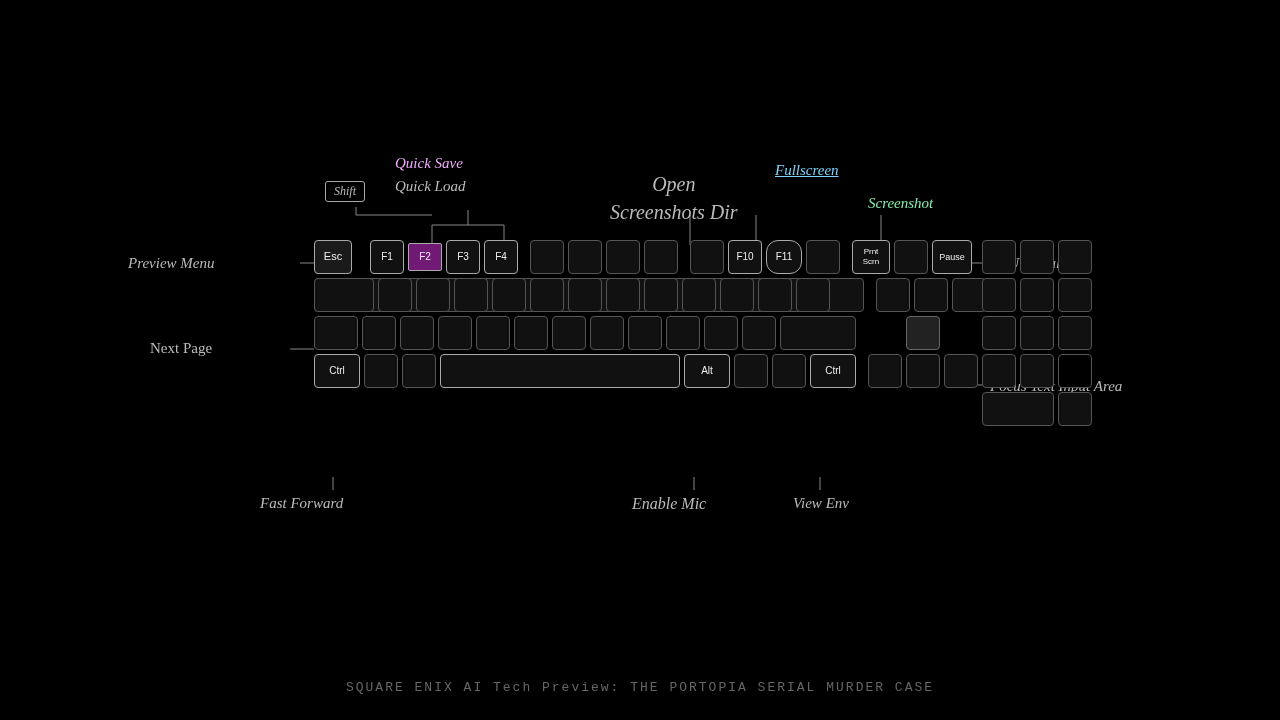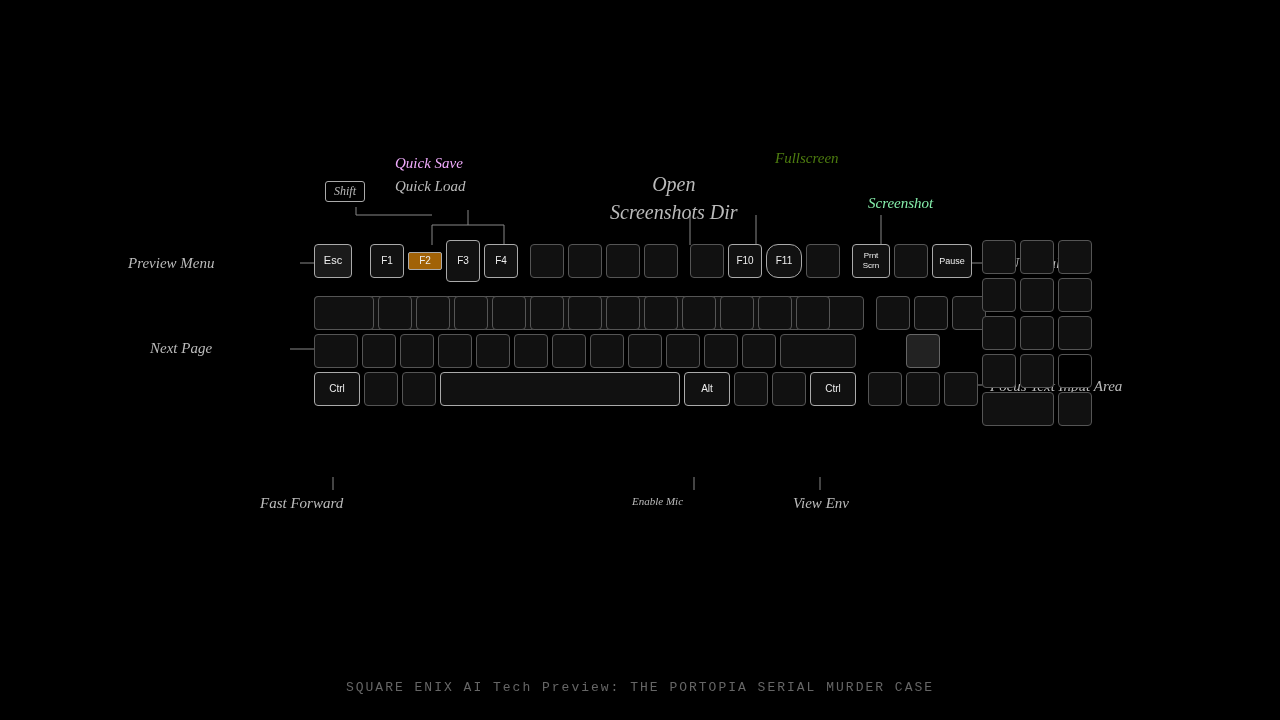--- a/index.html
+++ b/index.html
@@ -85,46 +85,46 @@
 </svg>
 
 <div style="position:absolute; top:155px; left:395px; font-style:italic; font-size:15px; color:#f0abfc; font-family:Georgia,serif;">Quick Save</div>
 
 <div style="position:absolute; top:178px; left:395px; font-style:italic; font-size:15px; color:#bbb; font-family:Georgia,serif;">Quick Load</div>
 
 <div style="position:absolute; top:181px; left:325px; border:1px solid #aaa; color:#bbb; font-style:italic; font-size:12px; padding:2px 8px; border-radius:3px; font-family:Georgia,serif;">Shift</div>
 
 <div style="position:absolute; top:170px; left:610px; font-style:italic; font-size:20px; color:#bbb; font-family:Georgia,serif; text-align:center; line-height:1.4;">Open<br>Screenshots Dir</div>
 
-<div style="position:absolute; top:150px; left:775px; font-style:italic; font-size:15px; color:#4d7c0f; font-family:Georgia,serif;">Fullscreen</div>
+<div style="position:absolute; top:162px; left:775px; font-style:italic; font-size:15px; color:#7dd3fc; font-family:Georgia,serif;text-decoration:underline;">Fullscreen</div>
 
 <div style="position:absolute; top:195px; left:868px; font-style:italic; font-size:15px; color:#86efac; font-family:Georgia,serif;">Screenshot</div>
 
 <div style="position:absolute; top:255px; left:128px; font-style:italic; font-size:15px; color:#bbb; font-family:Georgia,serif;">Preview Menu</div>
 
 <div style="position:absolute; top:255px; left:990px; font-style:italic; font-size:15px; color:#bbb; font-family:Georgia,serif;">NLU Visualizer</div>
 
-<div style="position:absolute; top:340px; left:150px; font-style:italic; font-size:15px; color:#bbb; font-family:Georgia,serif;">Next Page</div>
+<div style="position:absolute; top:340px; left:150px; font-size:15px; color:#bbb; font-family:Georgia,serif;">Next Page</div>
 
 <div style="position:absolute; top:378px; left:990px; font-style:italic; font-size:15px; color:#bbb; font-family:Georgia,serif;">Focus Text Input Area</div>
 
 <div style="position:absolute; top:495px; left:260px; font-style:italic; font-size:15px; color:#bbb; font-family:Georgia,serif;">Fast Forward</div>
 
-<div style="position:absolute; top:495px; left:632px; font-style:italic; font-size:11px; color:#bbb; font-family:Georgia,serif;">Enable Mic</div>
+<div style="position:absolute; top:495px; left:632px; font-style:italic; font-size:16px; color:#bbb; font-family:Georgia,serif;">Enable Mic</div>
 
 <div style="position:absolute; top:495px; left:793px; font-style:italic; font-size:15px; color:#bbb; font-family:Georgia,serif;">View Env</div>
 
 <div style="position:absolute; top:240px; left:314px;">
 
-  <div style="display:flex; gap:4px; margin-bottom:14px; align-items:center;">
+  <div style="display:flex; gap:4px; margin-bottom:4px; align-items:center;">
     <div class="key highlighted" style="width:38px; height:34px; background:#1a1a1a; border:1.5px solid #aaa; border-radius:4px; color:#eee; font-size:11px; display:flex; align-items:center; justify-content:center; font-family:Arial,sans-serif;">Esc</div>
     <div style="width:10px;"></div>
     <div class="key highlighted" style="width:34px; height:34px; background:#111; border:1.5px solid #aaa; border-radius:4px; color:#eee; font-size:10px; display:flex; align-items:center; justify-content:center; font-family:Arial,sans-serif;">F1</div>
-    <div class="key highlighted" style="width:34px; height:18px; background:#a16207; border:1.5px solid #aaa; border-radius:2px; color:#eee; font-size:10px; display:flex; align-items:center; justify-content:center; font-family:Arial,sans-serif;">F2</div>
-    <div class="key highlighted" style="width:34px; height:42px; background:#111; border:1.5px solid #aaa; border-radius:4px; color:#eee; font-size:10px; display:flex; align-items:center; justify-content:center; font-family:Arial,sans-serif;">F3</div>
+    <div class="key highlighted" style="width:34px; height:28px; background:#701a75; border:1.5px solid #aaa; border-radius:2px; color:#eee; font-size:10px; display:flex; align-items:center; justify-content:center; font-family:Arial,sans-serif;">F2</div>
+    <div class="key highlighted" style="width:34px; height:34px; background:#111; border:1.5px solid #aaa; border-radius:4px; color:#eee; font-size:10px; display:flex; align-items:center; justify-content:center; font-family:Arial,sans-serif;">F3</div>
     <div class="key highlighted" style="width:34px; height:34px; background:#111; border:1.5px solid #aaa; border-radius:4px; color:#eee; font-size:10px; display:flex; align-items:center; justify-content:center; font-family:Arial,sans-serif;">F4</div>
     <div style="width:4px;"></div>
 
     <div class="key" style="width:34px; height:34px; background:#111; border:1px solid #555; border-radius:4px; display:flex; align-items:center; justify-content:center;"></div>
     <div class="key" style="width:34px; height:34px; background:#111; border:1px solid #555; border-radius:4px; display:flex; align-items:center; justify-content:center;"></div>
     <div class="key" style="width:34px; height:34px; background:#111; border:1px solid #555; border-radius:4px; display:flex; align-items:center; justify-content:center;"></div>
     <div class="key" style="width:34px; height:34px; background:#111; border:1px solid #555; border-radius:4px; display:flex; align-items:center; justify-content:center;"></div>
     <div style="width:4px;"></div>
 
     <div class="key" style="width:34px; height:34px; background:#111; border:1px solid #555; border-radius:4px; display:flex; align-items:center; justify-content:center;"></div>

